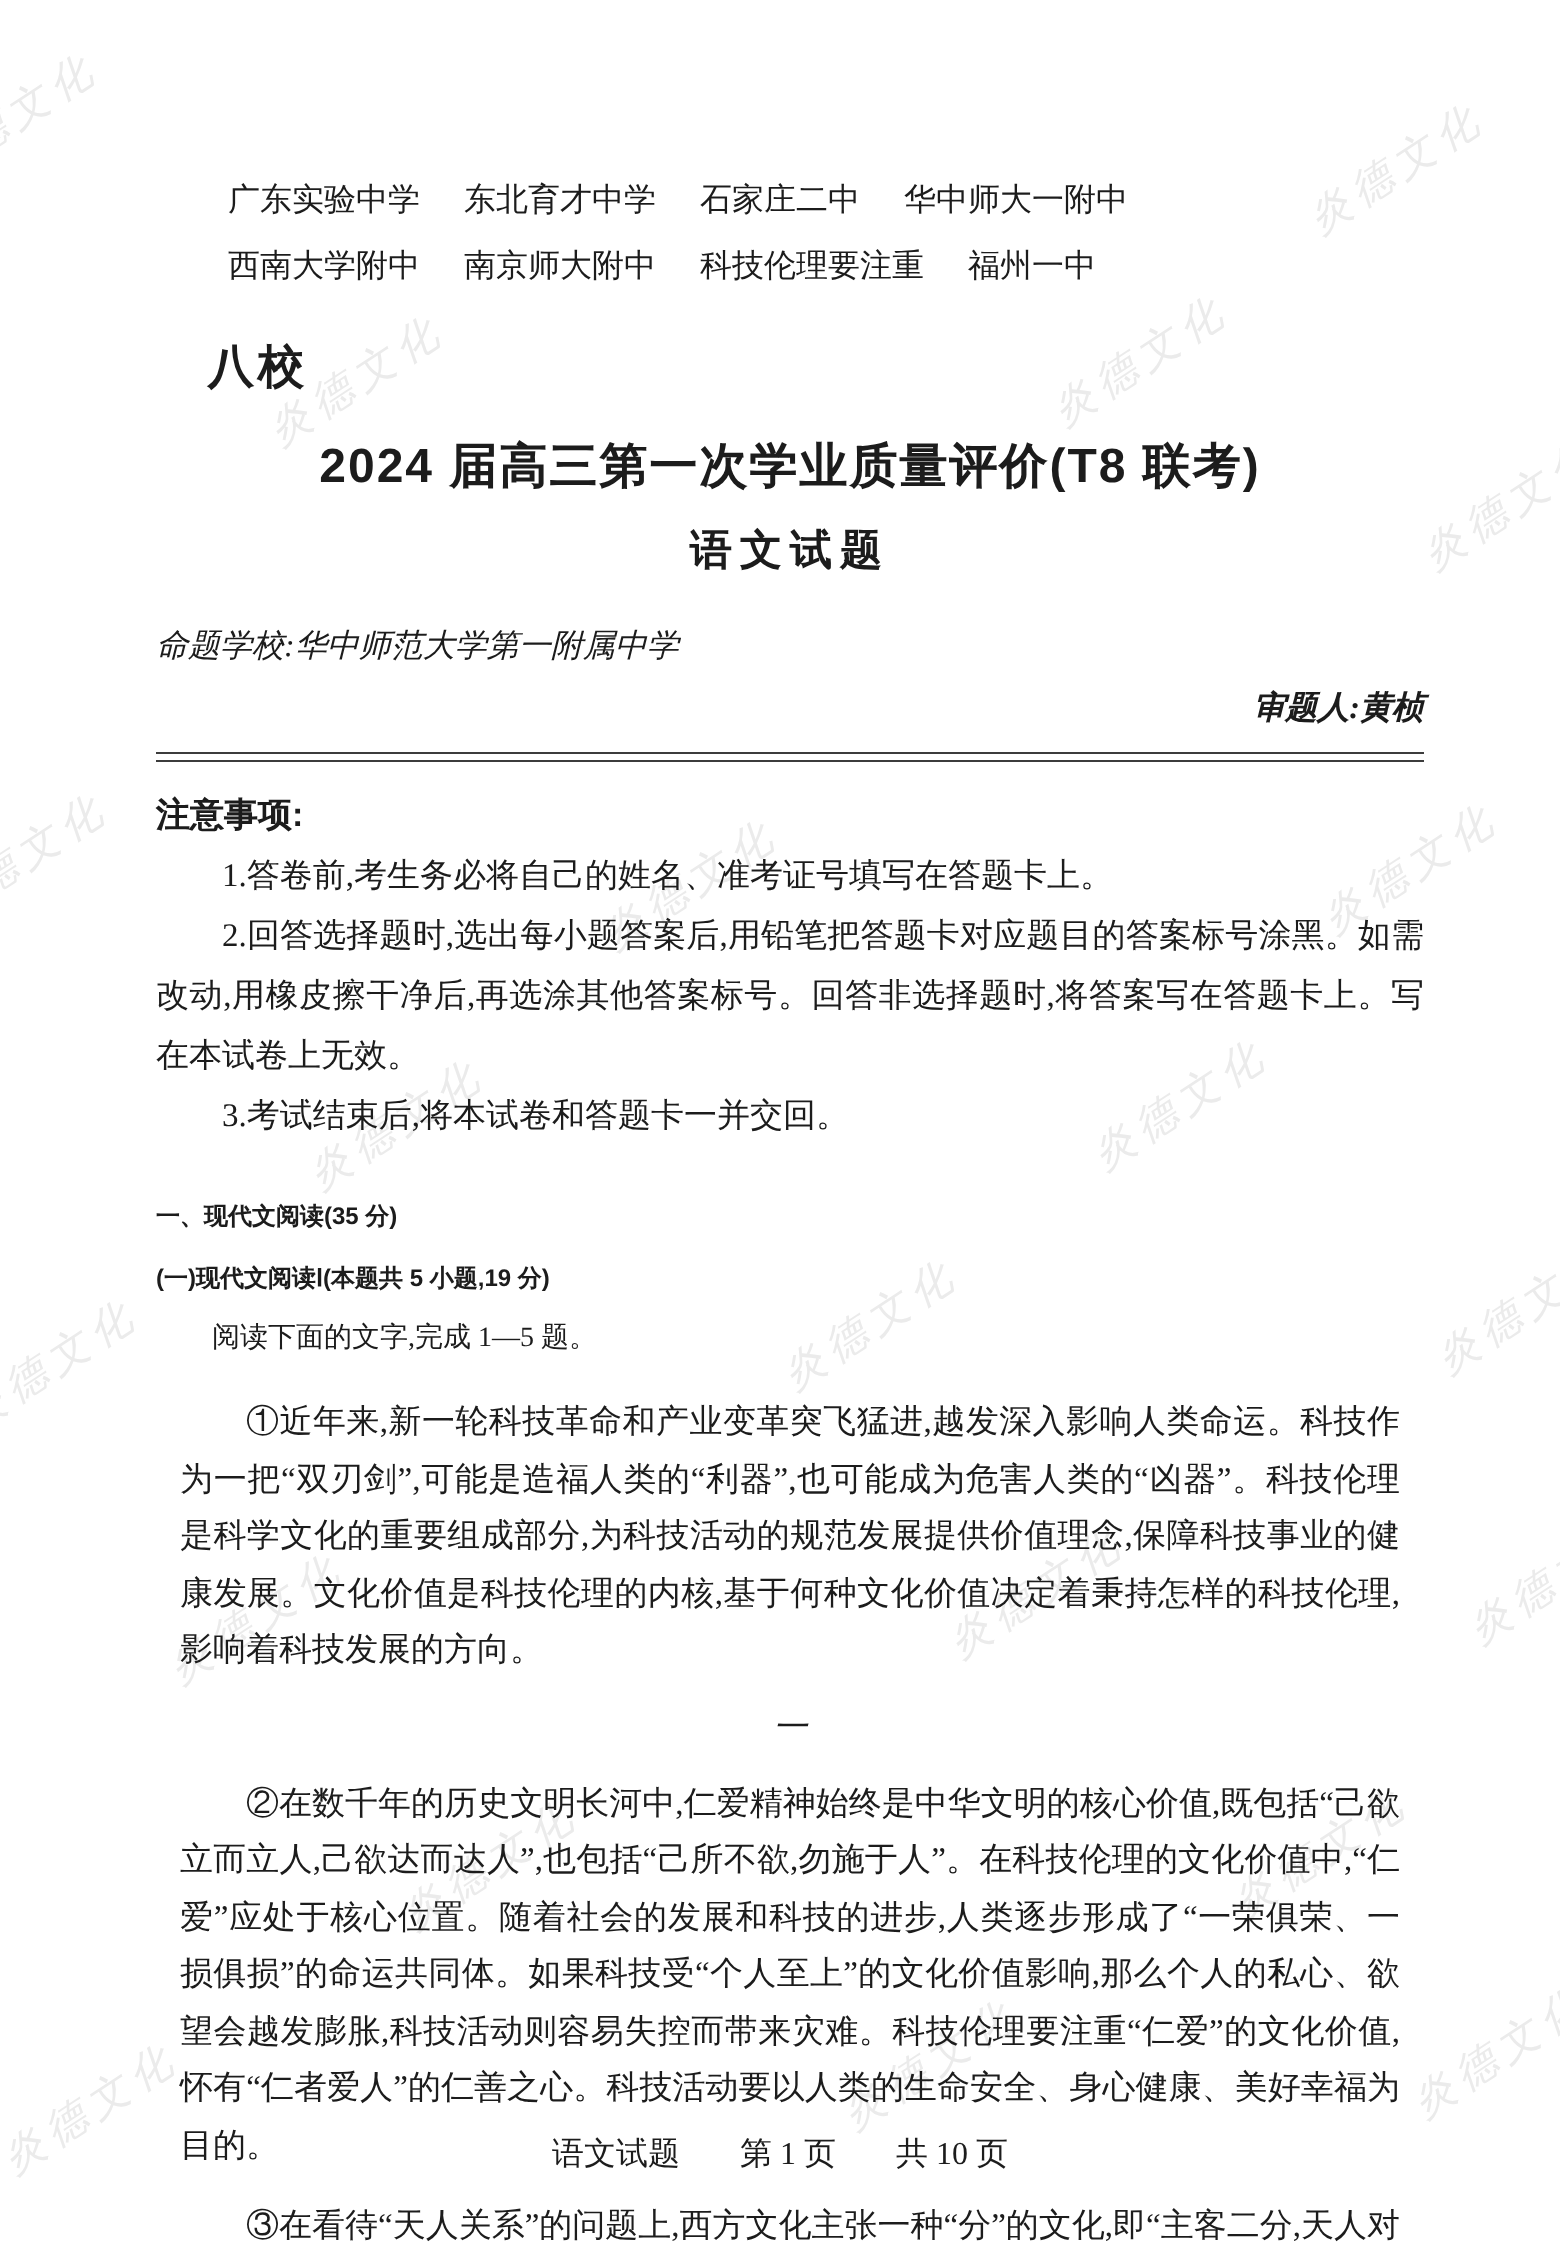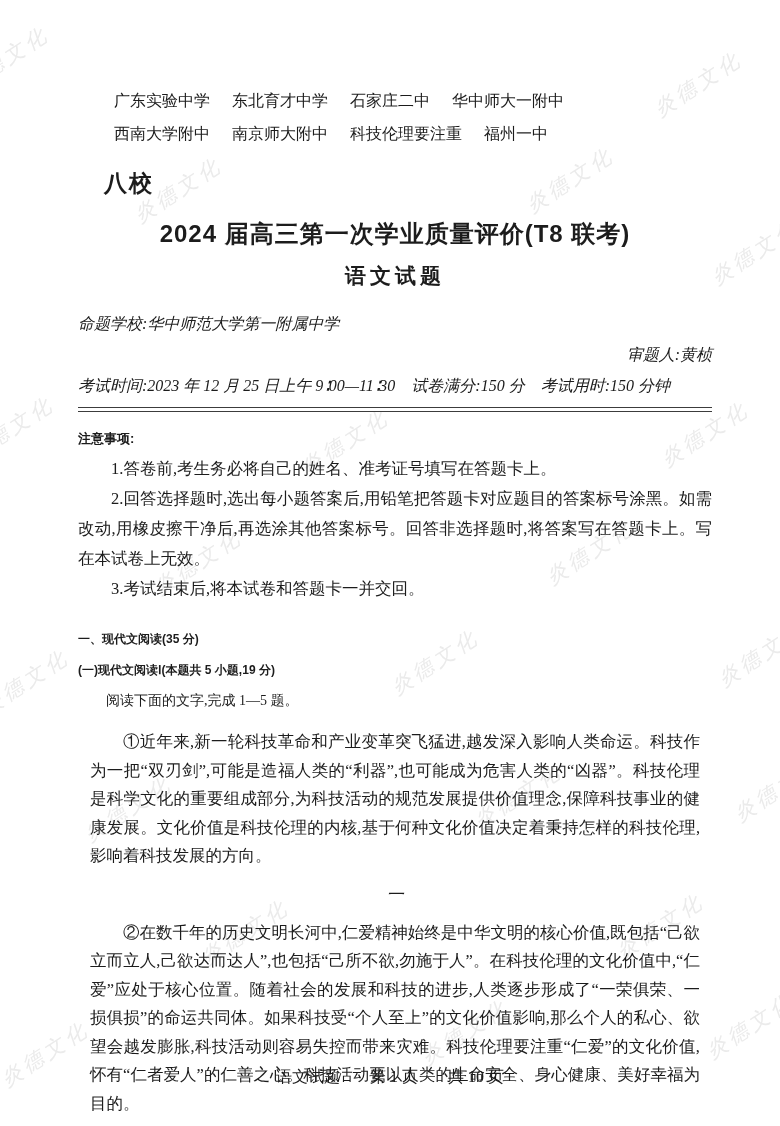--- a/index.html
+++ b/index.html
@@ -51,30 +51,30 @@
   }
   .subtitle {
     text-align: center; font-size: 21px;
     line-height: 32px; margin-top: 9px;
     letter-spacing: 4px;
   }
 
   .meta { margin-top: 16px; font-size: 16px; line-height: 31px; font-style: italic; }
   .meta-line { white-space: nowrap; }
   .meta-row { display: flex; white-space: nowrap; }
-  .meta-reviewer { margin-left: auto; }
+  .meta-reviewer { margin-left: auto; font-weight: bold; }
 
   .rule {
     margin-top: 6px; height: 3px;
     border-top: 1px solid #3c3c3c;
     border-bottom: 1px solid #3c3c3c;
   }
 
   .notices { margin-top: 12px; }
-  .notices-heading { font-size: 13px; line-height: 30px; }
+  .notices-heading { font-size: 17px; line-height: 30px; }
   .notice-item {
     font-size: 16.5px; line-height: 30px;
     text-indent: 2em; text-align: justify; text-justify: inter-ideograph;
     margin: 0;
   }
 
   .reading { margin-top: 20px; }
   .sec-heading { font-size: 12px; line-height: 31px; }
   .instruction { font-size: 14px; line-height: 30px; text-indent: 2em; margin: 0; }
   .passage-para {
@@ -143,21 +143,20 @@
     </div>
 
     <div class="title hei">2024 届高三第一次学业质量评价(T8 联考)</div>
     <div class="subtitle hei">语文试题</div>
 
     <div class="meta">
       <div class="meta-line">命题学校:华中师范大学第一附属中学</div>
       <div class="meta-row">
         <span class="meta-reviewer">审题人:黄桢</span>
       </div>
-      <div class="meta-line">考试时间:2023 年 12 月 25 日上午 9∶00—11∶30　试卷满分:150 分　考试用时:150 分钟</div>
     </div>
 
     <div class="rule"></div>
 
     <div class="notices">
       <div class="notices-heading hei">注意事项:</div>
       <p class="notice-item">1.答卷前,考生务必将自己的姓名、准考证号填写在答题卡上。</p>
       <p class="notice-item">2.回答选择题时,选出每小题答案后,用铅笔把答题卡对应题目的答案标号涂黑。如需改动,用橡皮擦干净后,再选涂其他答案标号。回答非选择题时,将答案写在答题卡上。写在本试卷上无效。</p>
       <p class="notice-item">3.考试结束后,将本试卷和答题卡一并交回。</p>
     </div>

